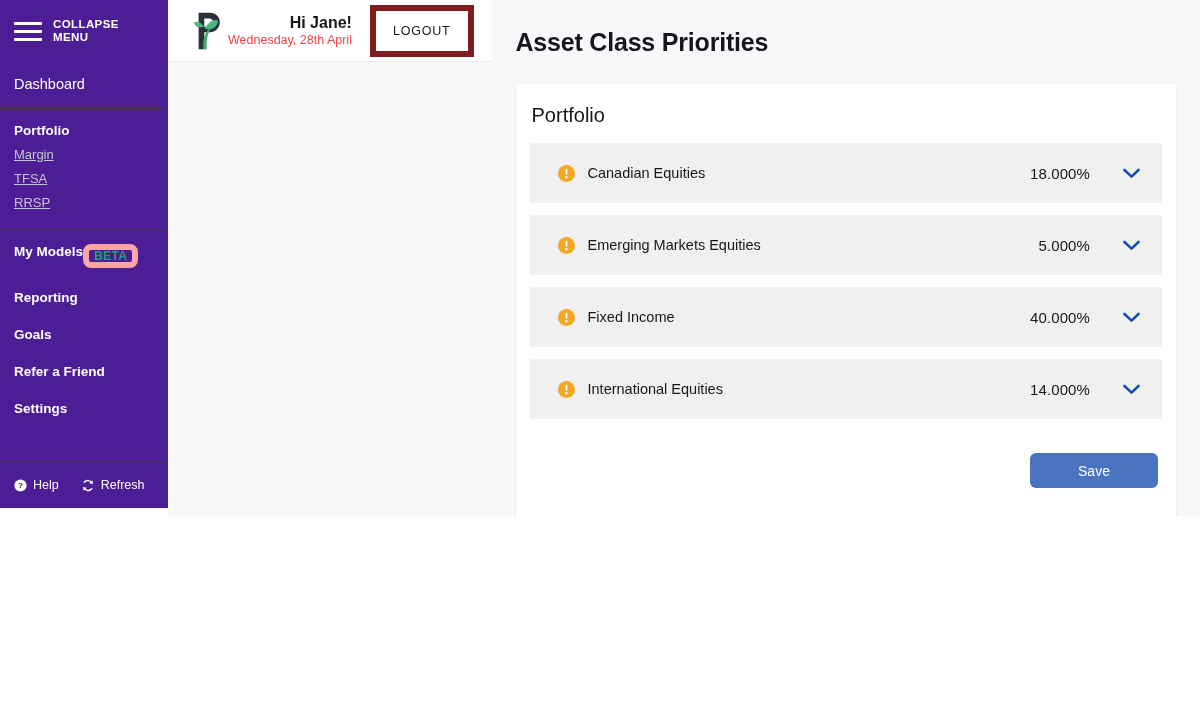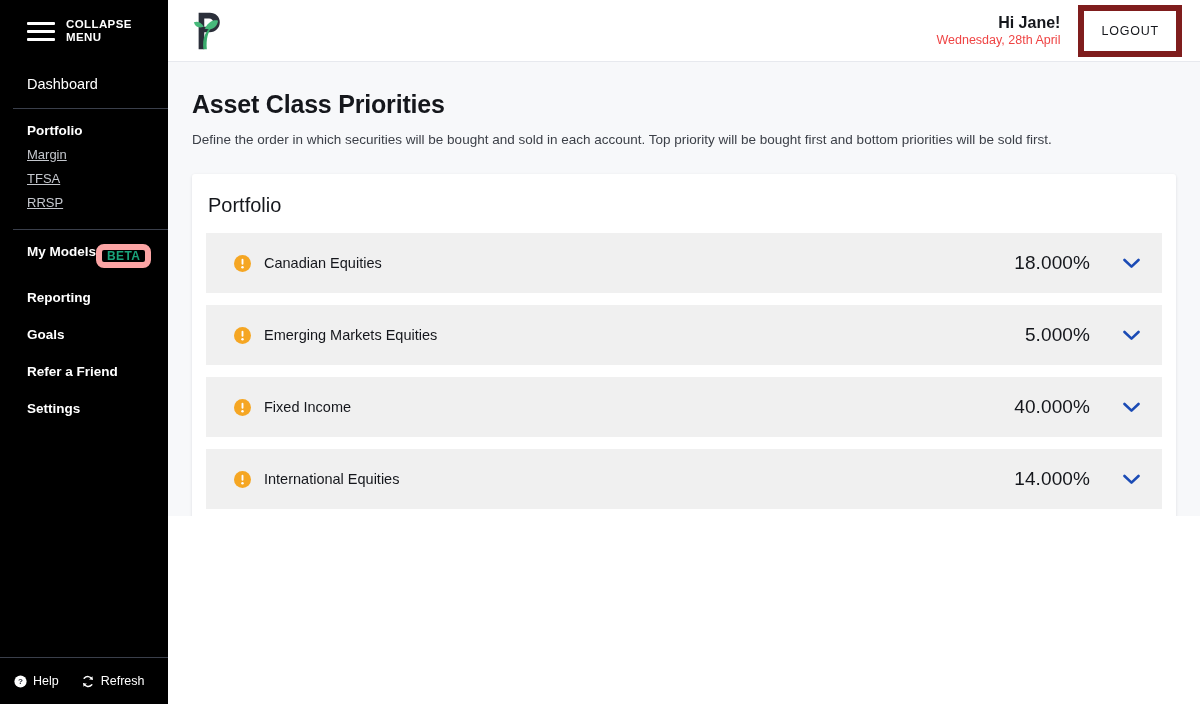--- a/index.html
+++ b/index.html
@@ -6,25 +6,25 @@
   html, body {
     width: 1200px; height: 720px;
     font-family: "Liberation Sans", sans-serif;
     background: #ffffff;
     overflow: hidden;
   }
   .app { display: flex; width: 1200px; height: 720px; }
 
   
   .sidebar {
-    width: 168px; min-width: 168px; height: 704px;
-    background: #000000;
+    width: 168px; min-width: 168px; height: 508px;
+    background: #4c1d95;
     color: #ffffff;
     position: relative;
-    display: flex; flex-direction: column; padding-left: 13px;
+    display: flex; flex-direction: column;
   }
   .collapse-row {
     display: flex; align-items: center; gap: 11px;
     padding: 14px 0 14px 14px;
     cursor: pointer;
     height: 62px;
   }
   .hamburger { width: 28px; display: flex; flex-direction: column; gap: 5px; flex: 0 0 auto; }
   .hamburger span { display: block; height: 3px; background: #ffffff; border-radius: 1px; }
   .collapse-text {
@@ -52,21 +52,21 @@
   .sidebar-footer {
     position: absolute; bottom: 0; left: 0; right: 0;
     border-top: 1px solid #3a3f4b;
     height: 47px; display: flex; align-items: center; gap: 22px; padding-left: 14px;
   }
   .footer-btn { display: flex; align-items: center; gap: 6px; font-size: 12.5px; color: #ffffff; cursor: pointer; }
   .ico-help { width: 13px; height: 13px; flex: 0 0 auto; }
   .ico-refresh { width: 14px; height: 13px; flex: 0 0 auto; }
 
   
-  .content { flex: 1; height: 516px; display: flex; flex-direction: column; background: #f7f8fa; }
+  .content { flex: 1; height: 516px; display: flex; flex-direction: row; background: #f7f8fa; }
 
   .topbar {
     height: 62px; min-height: 62px; background: #ffffff;
     display: flex; align-items: center; padding: 0 18px 0 22px;
     border-bottom: 1px solid #e7e9ee;
   }
   .logo { width: 38px; height: 44px; flex: 0 0 auto; }
   .topbar-spacer { flex: 1; }
   .greet { text-align: right; margin-right: 18px; }
   .greet-hi { font-size: 16px; font-weight: bold; color: #15171c; line-height: 19px; }
@@ -91,21 +91,21 @@
 
   .row {
     background: #f0f0f0; height: 60px;
     display: flex; align-items: center;
     margin-bottom: 12px; padding: 0 18px 0 28px;
     cursor: pointer;
   }
   .row-left { display: flex; align-items: center; gap: 13px; flex: 1; }
   .warn-icon { width: 17px; height: 17px; flex: 0 0 auto; }
   .row-label { font-size: 14.5px; color: #15171c; }
-  .row-pct { font-size: 19px; color: #15171c; letter-spacing: 0.1px; margin-left: 38px; }
+  .row-pct { font-size: 15px; color: #15171c; letter-spacing: 0.1px; margin-left: 38px; }
   .chevron { width: 26px; margin-left: 28px; display: flex; justify-content: center; cursor: pointer; }
 
   .card-actions { display: flex; justify-content: flex-end; padding-top: 22px; padding-right: 4px; }
   .save-btn {
     background: #4a74c0; border: none; border-radius: 6px;
     color: #ffffff; font-size: 14px; font-family: inherit;
     width: 128px; height: 35px; cursor: pointer;
   }
 </style>
 </head>
@@ -187,21 +187,20 @@
       <div class="topbar-spacer"></div>
       <div class="greet">
         <div class="greet-hi">Hi Jane!</div>
         <div class="greet-date">Wednesday, 28th April</div>
       </div>
       <button class="logout-btn">LOGOUT</button>
     </header>
 
     <main class="main">
       <h1 class="page-title">Asset Class Priorities</h1>
-      <p class="page-desc">Define the order in which securities will be bought and sold in each account. Top priority will be bought first and bottom priorities will be sold first.</p>
 
       <section class="card">
         <div class="card-title">Portfolio</div>
 
         <div class="row">
           <div class="row-left">
             <svg class="warn-icon" viewBox="0 0 18 18">
               <circle cx="9" cy="9" r="9" fill="#f5a623"></circle>
               <rect x="8" y="4" width="2" height="6.2" rx="1" fill="#ffffff"></rect>
               <circle cx="9" cy="13" r="1.3" fill="#ffffff"></circle>

